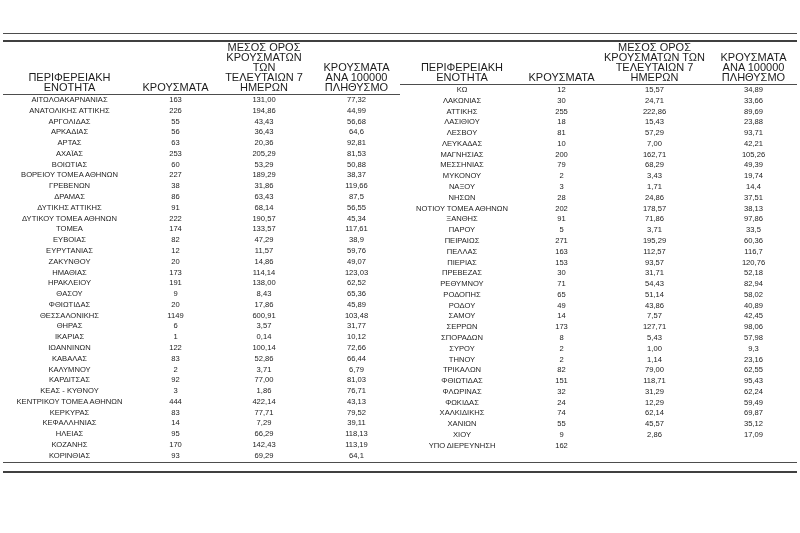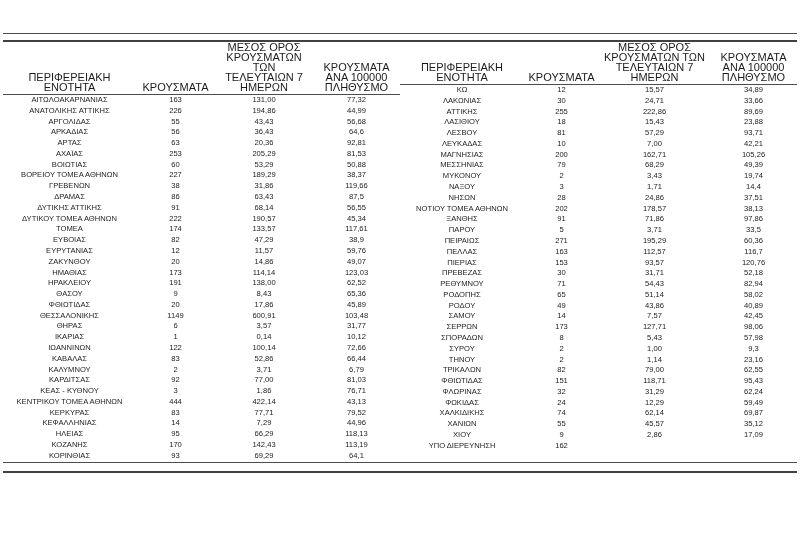--- a/index.html
+++ b/index.html
@@ -280,21 +280,21 @@
             <tr>
               <td>ΚΕΡΚΥΡΑΣ</td>
               <td>83</td>
               <td>77,71</td>
               <td>79,52</td>
             </tr>
             <tr>
               <td>ΚΕΦΑΛΛΗΝΙΑΣ</td>
               <td>14</td>
               <td>7,29</td>
-              <td>44,96</td>
+              <td>39,11</td>
             </tr>
             <tr>
               <td>ΗΛΕΙΑΣ</td>
               <td>95</td>
               <td>66,29</td>
               <td>118,13</td>
             </tr>
             <tr>
               <td>ΚΟΖΑΝΗΣ</td>
               <td>170</td>

